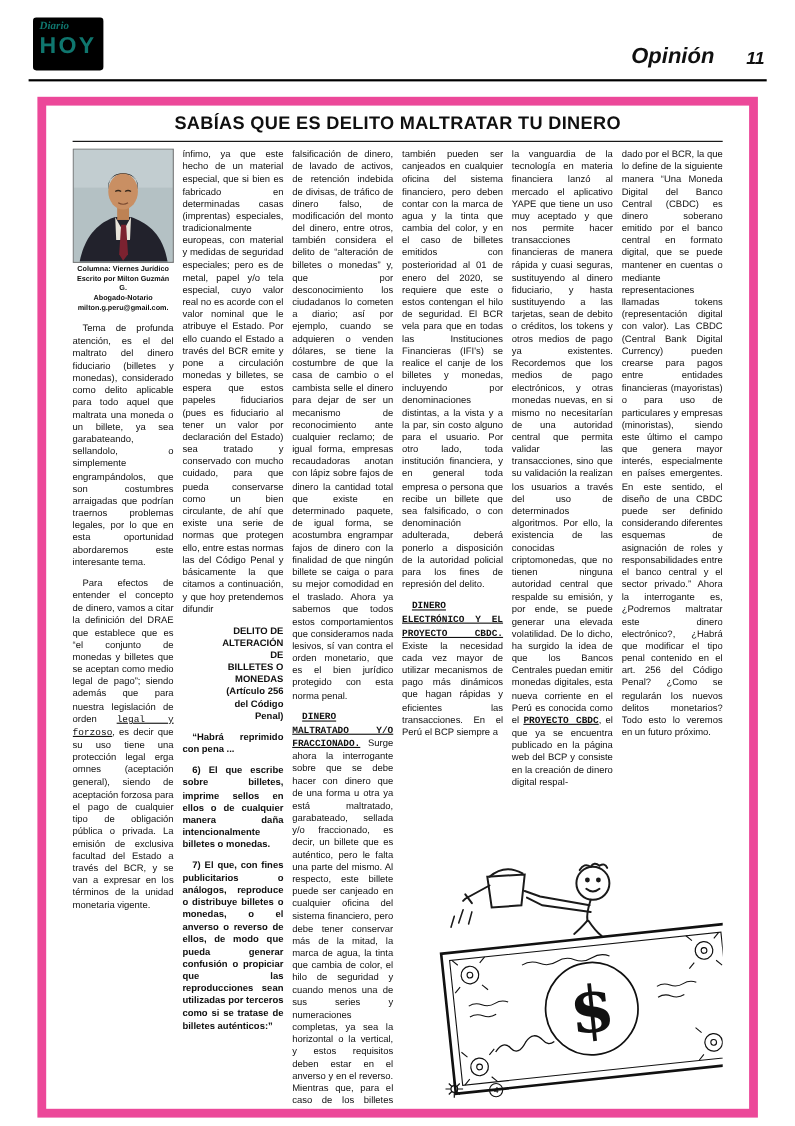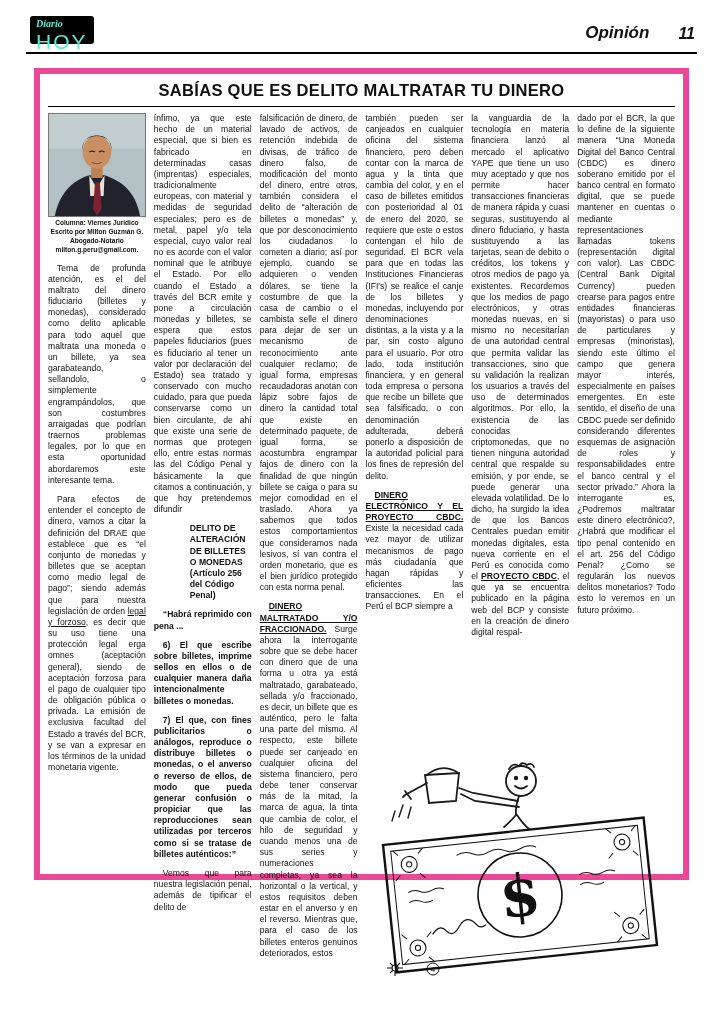--- a/index.html
+++ b/index.html
@@ -1,33 +1,33 @@
 <!DOCTYPE html>
 <html lang="es"><head>
 <meta charset="utf-8">
 <style>
   html,body{margin:0;padding:0;}
   body{width:723px;height:1024px;background:#ffffff;font-family:"Liberation Sans",sans-serif;color:#101010;overflow:hidden;}
   .masthead{display:flex;align-items:flex-end;padding:16px 28px 8px 30px;}
-  .logo{width:64px;height:28px;background:#000;border-radius:3px;color:#5eead4;flex:0 0 auto;}
+  .logo{width:64px;height:48px;background:#000;border-radius:3px;color:#0f766e;flex:0 0 auto;}
   .logo-diario{font-family:"Liberation Serif",serif;font-style:italic;font-weight:bold;font-size:10px;padding:3px 0 0 6px;line-height:1;}
-  .logo-hoy{font-weight:normal;font-size:21px;letter-spacing:2px;padding-left:6px;line-height:1;margin-top:2px;}
+  .logo-hoy{font-weight:bold;font-size:21px;letter-spacing:2px;padding-left:6px;line-height:1;margin-top:2px;}
   .date{font-size:13.5px;margin-left:12px;padding-bottom:2px;}
-  .section{margin-left:auto;font-size:17px;font-weight:bold;font-style:italic;padding-bottom:1px;}
+  .section{margin-left:auto;font-size:20px;font-weight:bold;font-style:italic;padding-bottom:1px;}
   .pagenum{font-size:16px;font-weight:bold;font-style:italic;margin-left:29px;padding-bottom:1px;}
   .rule{height:2px;background:#000;margin:0 26px;}
-  .frame{margin:14px 34px 0;border:6px solid #ec4899;padding:5px 8px 8px;height:812px;box-sizing:border-box;}
+  .frame{margin:14px 34px 0;border:8px solid #ec4899;padding:5px 24px 8px;height:928px;box-sizing:border-box;}
   .title{margin:2px 0 0;text-align:center;font-size:16.5px;font-weight:bold;letter-spacing:.3px;padding-bottom:6px;border-bottom:1.5px solid #000;}
   .columns{display:flex;gap:8px;position:relative;height:868px;overflow:hidden;margin-top:6px;}
   .col{flex:1 1 0;min-width:0;font-size:8.6px;line-height:1.3;text-align:justify;hyphens:auto;}
   .para{margin:0 0 8px;}
   .ind{text-indent:9px;}
-  .ctr{text-align:left;text-indent:0;margin-left:36px;}
+  .ctr{text-align:right;text-indent:0;margin-left:36px;}
   .b{font-weight:bold;}
-  .u{text-decoration:underline;}
+  .u{text-decoration:underline;font-family:Liberation Mono, monospace;}
   .photo{margin:0 0 2px;border:1px solid #777;height:102px;overflow:hidden;background:#b7c3c6;}
   .photo svg{display:block;width:100%;height:100%;}
   .caption{font-size:6.6px;font-weight:bold;text-align:center;line-height:1.35;margin-bottom:8px;}
   .cartoon{position:absolute;left:321px;bottom:0;width:306px;height:318px;}
 </style>
 </head>
 <body>
 
 <div class="page">
 
@@ -74,33 +74,32 @@
           </div>
       </div>
 
       <div class="col">
           <div class="col-body">
             <p class="para"><span>ínfimo, ya que este hecho de un material especial, que si bien es fabricado en determinadas casas (imprentas) especiales, tradicionalmente europeas, con material y medidas de seguridad especiales; pero es de metal, papel y/o tela especial, cuyo valor real no es acorde con el valor nominal que le atribuye el Estado. Por ello cuando el Estado a través del BCR emite y pone a circulación monedas y billetes, se espera que estos papeles fiduciarios (pues es fiduciario al tener un valor por declaración del Estado) sea tratado y conservado con mucho cuidado, para que pueda conservarse como un bien circulante, de ahí que existe una serie de normas que protegen ello, entre estas normas las del Código Penal y básicamente la que citamos a continuación, y que hoy pretendemos difundir</span></p>
             <p class="para ctr"><span class="b">DELITO DE ALTERACIÓN DE BILLETES O MONEDAS (Artículo 256 del Código Penal)</span></p>
             <p class="para ind"><span class="b">“Habrá reprimido con pena ...</span></p>
             <p class="para ind"><span class="b">6)  El que escribe sobre billetes, imprime sellos en ellos o de cualquier manera daña intencionalmente billetes o monedas.</span></p>
             <p class="para ind"><span class="b">7)  El que, con fines publicitarios o análogos, reproduce o distribuye billetes o monedas, o el anverso o reverso de ellos, de modo que pueda generar confusión o propiciar que las reproducciones sean utilizadas por terceros como si se tratase de billetes auténticos:”</span></p>
-            <p class="para ind"><span>Vemos que para nuestra legislación penal, además de tipificar el delito de</span></p>
           </div>
         </div>
       <div class="col">
           <div class="col-body">
             <p class="para"><span>falsificación de dinero, de lavado de activos, de retención indebida de divisas, de tráfico de dinero falso, de modificación del monto del dinero, entre otros, también considera el delito de “alteración de billetes o monedas” y, que por desconocimiento los ciudadanos lo cometen a diario; así por ejemplo, cuando se adquieren o venden dólares, se tiene la costumbre de que la casa de cambio o el cambista selle el dinero para dejar de ser un mecanismo de reconocimiento ante cualquier reclamo; de igual forma, empresas recaudadoras anotan con lápiz sobre fajos de dinero la cantidad total que existe en determinado paquete, de igual forma, se acostumbra engrampar fajos de dinero con la finalidad de que ningún billete se caiga o para su mejor comodidad en el traslado. Ahora ya sabemos que todos estos comportamientos que consideramos nada lesivos, sí van contra el orden monetario, que es el bien jurídico protegido con esta norma penal.</span></p>
             <p class="para ind"><span class="b u">DINERO MALTRATADO Y/O FRACCIONADO.</span><span> Surge ahora la interrogante sobre que se debe hacer con dinero que de una forma u otra ya está maltratado, garabateado, sellada y/o fraccionado, es decir, un billete que es auténtico, pero le falta una parte del mismo. Al respecto, este billete puede ser canjeado en cualquier oficina del sistema financiero, pero debe tener conservar más de la mitad, la marca de agua, la tinta que cambia de color, el hilo de seguridad y cuando menos una de sus series y numeraciones completas, ya sea la horizontal o la vertical, y estos requisitos deben estar en el anverso y en el reverso. Mientras que, para el caso de los billetes enteros genuinos deteriorados, estos</span></p>
           </div>
         </div>
       <div class="col">
           <div class="col-body">
             <p class="para"><span>también pueden ser canjeados en cualquier oficina del sistema financiero, pero deben contar con la marca de agua y la tinta que cambia del color, y en el caso de billetes emitidos con posterioridad al 01 de enero del 2020, se requiere que este o estos contengan el hilo de seguridad. El BCR vela para que en todas las Instituciones Financieras (IFI's) se realice el canje de los billetes y monedas, incluyendo por denominaciones distintas, a la vista y a la par, sin costo alguno para el usuario. Por otro lado, toda institución financiera, y en general toda empresa o persona que recibe un billete que sea falsificado, o con denominación adulterada, deberá ponerlo a disposición de la autoridad policial para los fines de represión del delito.</span></p>
-            <p class="para ind"><span class="b u">DINERO ELECTRÓNICO Y EL PROYECTO CBDC.</span><span> Existe la necesidad cada vez mayor de utilizar mecanismos de pago más ciudadanía que hagan rápidas y eficientes las transacciones. En el Perú el BCP siempre a</span></p>
+            <p class="para ind"><span class="b u">DINERO ELECTRÓNICO Y EL PROYECTO CBDC.</span><span> Existe la necesidad cada vez mayor de utilizar mecanismos de pago más dinámicos que hagan rápidas y eficientes las transacciones. En el Perú el BCP siempre a</span></p>
           </div>
         </div>
       <div class="col">
           <div class="col-body">
             <p class="para"><span>la vanguardia de la tecnología en materia financiera lanzó al mercado el aplicativo YAPE que tiene un uso muy aceptado y que nos permite hacer transacciones financieras de manera rápida y cuasi seguras, sustituyendo al dinero fiduciario, y hasta sustituyendo a las tarjetas, sean de debito o créditos, los tokens y otros medios de pago ya existentes. Recordemos que los medios de pago electrónicos, y otras monedas nuevas, en si mismo no necesitarían de una autoridad central que permita validar las transacciones, sino que su validación la realizan los usuarios a través del uso de determinados algoritmos. Por ello, la existencia de las conocidas criptomonedas, que no tienen ninguna autoridad central que respalde su emisión, y por ende, se puede generar una elevada volatilidad. De lo dicho, ha surgido la idea de que los Bancos Centrales puedan emitir monedas digitales, esta nueva corriente en el Perú es conocida como el </span><span class="b u">PROYECTO CBDC</span><span>, el que ya se encuentra publicado en la página web del BCP y consiste en la creación de dinero digital respal-</span></p>
           </div>
         </div>
       <div class="col">
           <div class="col-body">
             <p class="para"><span>dado por el BCR, la que lo define de la siguiente manera “Una Moneda Digital del Banco Central (CBDC) es dinero soberano emitido por el banco central en formato digital, que se puede mantener en cuentas o mediante representaciones llamadas tokens (representación digital con valor). Las CBDC (Central Bank Digital Currency) pueden crearse para pagos entre entidades financieras (mayoristas) o para uso de particulares y empresas (minoristas), siendo este último el campo que genera mayor interés, especialmente en países emergentes. En este sentido, el diseño de una CBDC puede ser definido considerando diferentes esquemas de asignación de roles y responsabilidades entre el banco central y el sector privado.” Ahora la interrogante es, ¿Podremos maltratar este dinero electrónico?, ¿Habrá que modificar el tipo penal contenido en el art. 256 del Código Penal? ¿Como se regularán los nuevos delitos monetarios? Todo esto lo veremos en un futuro próximo.</span></p>

